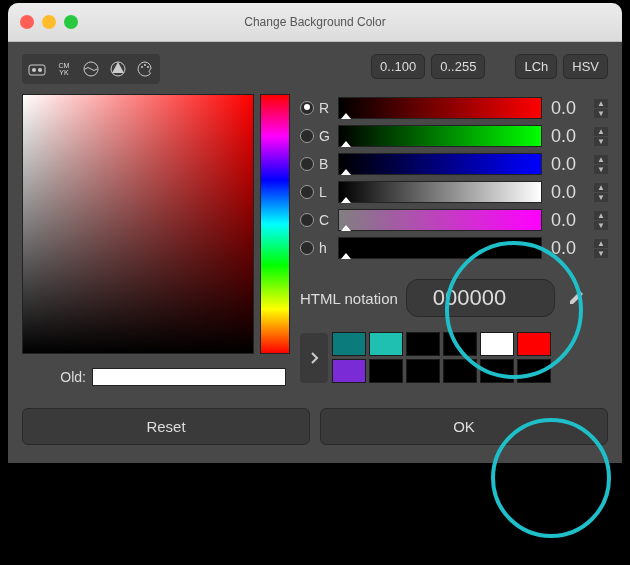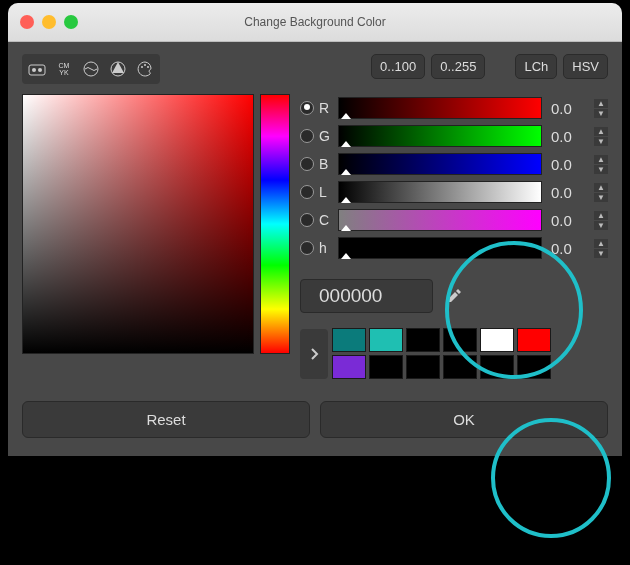--- a/index.html
+++ b/index.html
@@ -29,26 +29,26 @@
   .cur-old{margin-top:14px;font-size:14px;color:#ddd;}
   .co-row{display:flex;align-items:center;gap:6px;}
   .co-lbl{width:64px;text-align:right;}
   .co-swatch{width:192px;height:16px;border:1px solid #222;}
   .right-col{flex:1;display:flex;flex-direction:column;gap:3px;}
   .ch-row{display:flex;align-items:center;gap:5px;height:28px;}
   .radio{width:12px;height:12px;border-radius:50%;background:#2a2a2a;border:1px solid #999;flex:none;}
   .radio.sel::after{content:"";display:block;width:6px;height:6px;margin:2px auto 0;background:#fff;border-radius:50%;}
   .ch-lbl{width:14px;color:#ddd;font-size:14px;}
   .ch-slider{flex:1;height:20px;border:1px solid #222;position:relative;}
-  .ch-val{width:38px;color:#ddd;font-size:15px;text-align:left;padding-left:4px;}
+  .ch-val{width:38px;color:#ddd;font-size:18px;text-align:left;padding-left:4px;}
   .spin{display:flex;flex-direction:column;gap:1px;}
   .spin .arr{width:14px;height:9px;background:#3a3a3a;display:flex;align-items:center;justify-content:center;font-size:8px;color:#bbb;}
   .html-row{display:flex;align-items:center;gap:8px;margin-top:14px;}
   .html-lbl{color:#ddd;font-size:15px;}
-  .html-input{background:#3a3a3a;border:1px solid #2a2a2a;color:#ddd;font-size:19px;padding:5px 18px;width:95px;border-radius:4px;font-family:inherit;}
+  .html-input{background:#3a3a3a;border:1px solid #2a2a2a;color:#ddd;font-size:22px;padding:5px 26px;width:95px;border-radius:12px;font-family:inherit;}
   .eyedrop{width:26px;height:26px;display:flex;align-items:center;justify-content:center;color:#ccc;}
   .palette-row{display:flex;align-items:center;gap:4px;margin-top:12px;}
   .pal-prev{width:28px;height:50px;background:#3a3a3a;display:flex;align-items:center;justify-content:center;color:#ccc;border-radius:4px;}
   .pal-grid{display:grid;grid-template-columns:repeat(6,34px);grid-template-rows:repeat(2,24px);gap:3px;}
   .pal-sw{border:1px solid #1a1a1a;}
   .btn-row{display:flex;gap:10px;margin-top:22px;}
   .dlg-btn{flex:1;background:#3a3a3a;border:1px solid #2a2a2a;color:#ddd;font-size:15px;padding:9px 0;border-radius:6px;text-align:center;}
   .highlight{position:absolute;border:4px solid #1fbfc9;border-radius:50%;pointer-events:none;}
   .hl1{width:130px;height:130px;left:437px;top:238px;}
   .hl2{width:112px;height:112px;left:483px;top:415px;}
@@ -107,20 +107,24 @@
       </div>
     </div>
 
     <div class="mid">
       <div class="left-col">
         <div class="picker-wrap">
           <div class="sv-box"></div>
           <div class="hue-strip"></div>
         </div>
         <div class="cur-old">
+          <div class="co-row">
+            <div class="co-lbl">Old:</div>
+            <div class="co-swatch" id="old-sw" style="background: rgb(255, 255, 255);"></div>
+          </div>
         </div>
       </div>
 
       <div class="right-col">
         <div id="channels">
             <div class="ch-row">
               <div class="radio sel"></div>
               <div class="ch-lbl">R</div>
               <div class="ch-slider" style="background:linear-gradient(to right,#000,#ff0000)">
                 <div style="position:absolute;left:2px;bottom:-1px;width:0;height:0;border-left:5px solid transparent;border-right:5px solid transparent;border-bottom:6px solid #fff;"></div>
@@ -187,20 +191,21 @@
               </div>
               <div class="ch-val">0.0</div>
               <div class="spin">
                 <div class="arr">▲</div>
                 <div class="arr">▼</div>
               </div>
             </div>
           </div>
 
         <div class="html-row">
+          <div class="html-lbl">HTML notation</div>
           <input class="html-input" value="000000" style="">
           <div class="eyedrop">
               <svg width="18" height="18" viewBox="0 0 18 18">
                 <path d="M13 2l3 3-2 2-3-3 2-2zM10 5l3 3-7 7H3v-3l7-7z" fill="#ccc"></path>
               </svg>
             </div>
         </div>
 
         <div class="palette-row">
           <div class="pal-prev">

